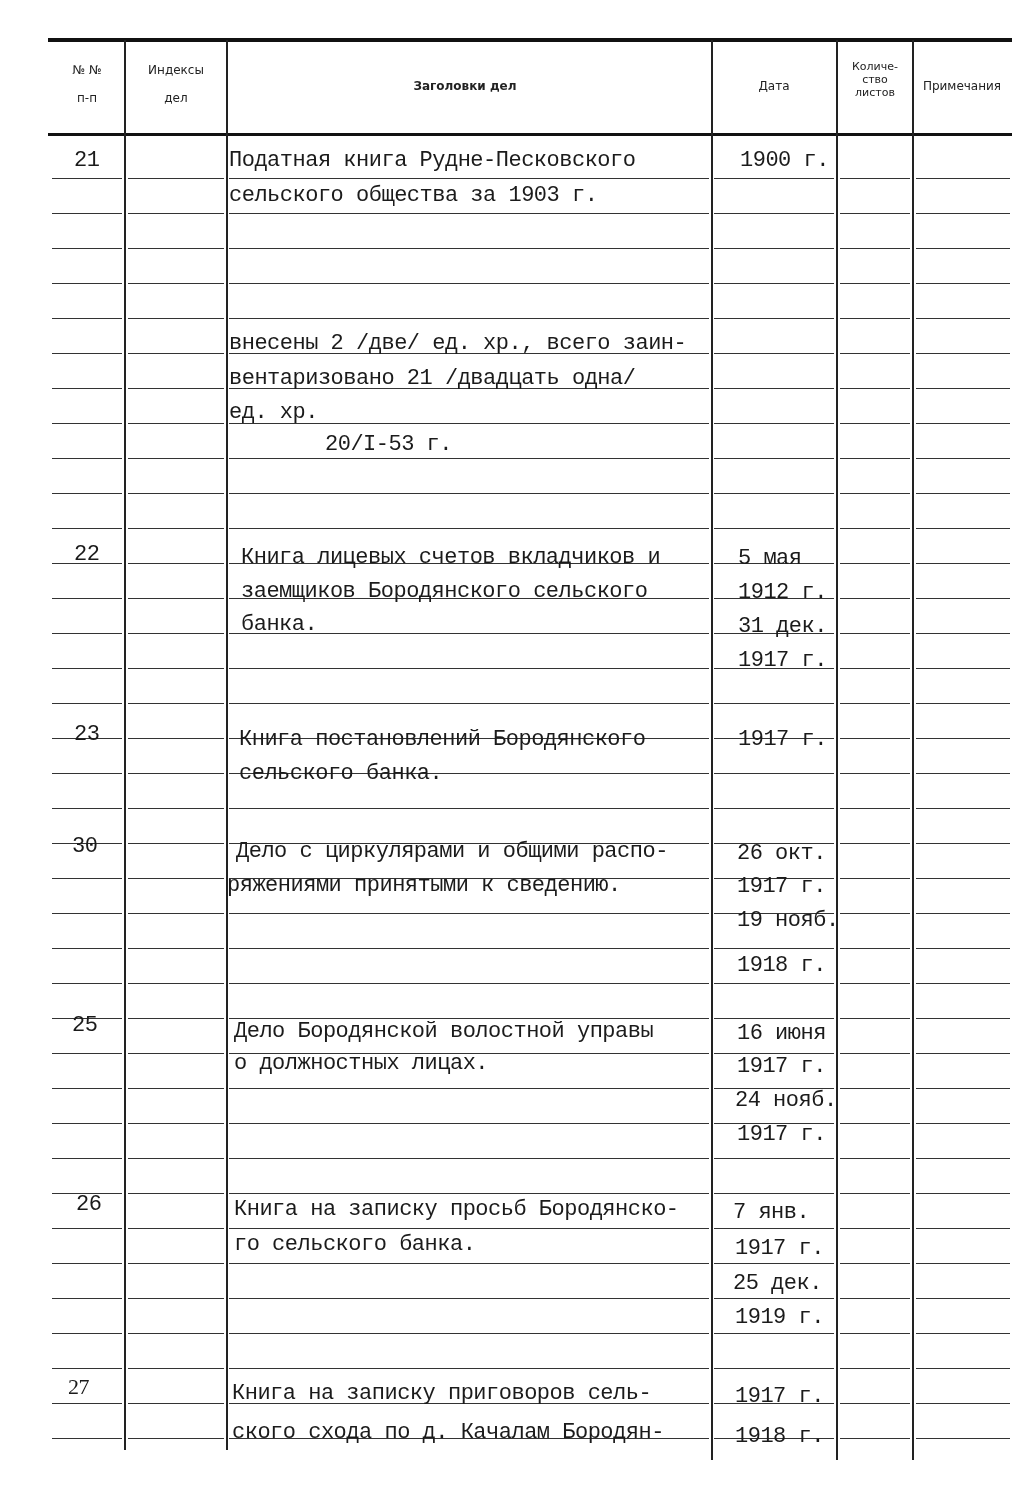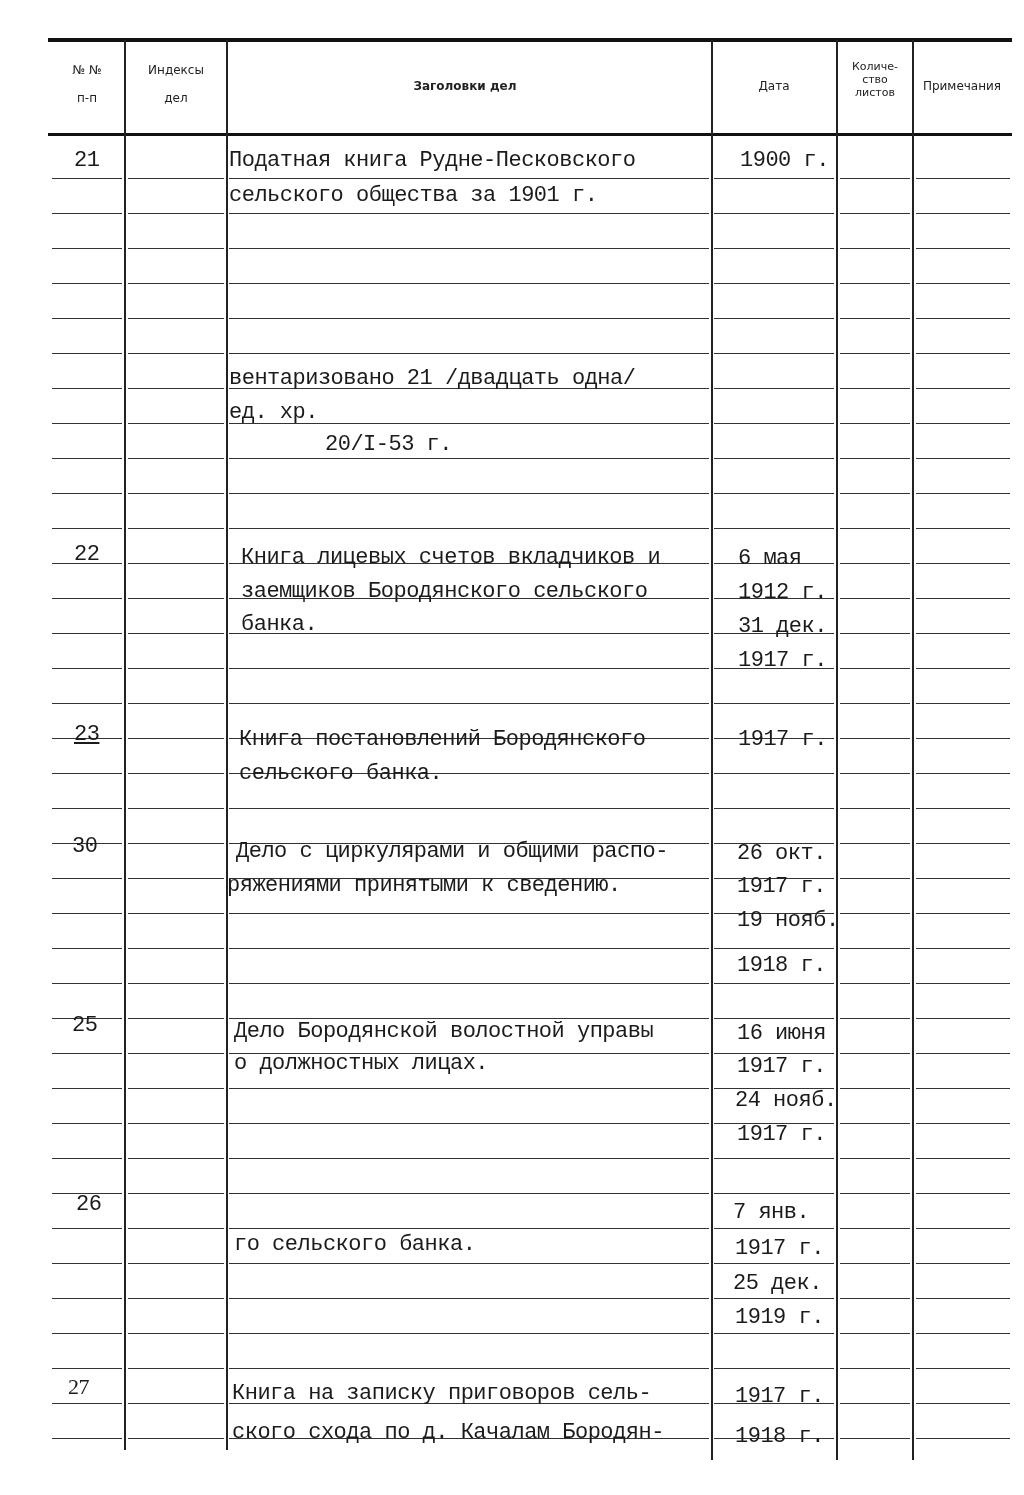--- a/index.html
+++ b/index.html
@@ -267,37 +267,38 @@
       <div class="rule" style="left: 52px; width: 70px; top: 1438px;"></div>
       <div class="rule" style="left: 128px; width: 96px; top: 1438px;"></div>
       <div class="rule" style="left: 229px; width: 480px; top: 1438px;"></div>
       <div class="rule" style="left: 714px; width: 120px; top: 1438px;"></div>
       <div class="rule" style="left: 840px; width: 70px; top: 1438px;"></div>
       <div class="rule" style="left: 916px; width: 94px; top: 1438px;"></div>
     </div>
 
   <div class="txt num" style="left:74px;top:148px;text-align:center;">21</div>
   <div class="txt" style="left:229px;top:148px;">Податная книга Рудне-Песковского</div>
-  <div class="txt" style="left:229px;top:183px;">сельского общества за 1901 г.</div>
+  <div class="txt" style="left:229px;top:183px;">сельского общества за 1903 г.</div>
   <div class="txt date" style="left:740px;top:148px;">1900 г.</div>
 
+  <div class="txt" style="left:229px;top:331px;">внесены 2 /две/ ед. хр., всего заин-</div>
   <div class="txt" style="left:229px;top:366px;">вентаризовано 21 /двадцать одна/</div>
   <div class="txt" style="left:229px;top:400px;">ед. хр.</div>
   <div class="txt" style="left:325px;top:432px;">20/I-53 г.</div>
 
   <div class="txt num" style="left:74px;top:542px;">22</div>
   <div class="txt" style="left:241px;top:545px;">Книга лицевых счетов вкладчиков и</div>
   <div class="txt" style="left:241px;top:579px;">заемщиков Бородянского сельского</div>
   <div class="txt" style="left:241px;top:612px;">банка.</div>
-  <div class="txt date" style="left:738px;top:546px;">6 мая</div>
+  <div class="txt date" style="left:738px;top:546px;">5 мая</div>
   <div class="txt date" style="left:738px;top:580px;">1912 г.</div>
   <div class="txt date" style="left:738px;top:614px;">31 дек.</div>
   <div class="txt date" style="left:738px;top:648px;">1917 г.</div>
 
-  <div class="txt num" style="left:74px;top:722px;text-decoration:underline;">23</div>
+  <div class="txt num" style="left:74px;top:722px;">23</div>
   <div class="txt" style="left:239px;top:727px;">Книга постановлений Бородянского</div>
   <div class="txt" style="left:239px;top:761px;">сельского банка.</div>
   <div class="txt date" style="left:738px;top:727px;">1917 г.</div>
 
   <div class="txt num" style="left:72px;top:834px;">30</div>
   <div class="txt" style="left:236px;top:839px;">Дело с циркулярами и общими распо-</div>
   <div class="txt" style="left:227px;top:873px;">ряжениями принятыми к сведению.</div>
   <div class="txt date" style="left:737px;top:841px;">26 окт.</div>
   <div class="txt date" style="left:737px;top:874px;">1917 г.</div>
   <div class="txt date" style="left:737px;top:908px;">19 нояб.</div>
@@ -305,20 +306,21 @@
 
   <div class="txt num" style="left:72px;top:1013px;">25</div>
   <div class="txt" style="left:234px;top:1051px;">о должностных лицах.</div>
   <div class="txt" style="left:234px;top:1019px;">Дело Бородянской волостной управы</div>
   <div class="txt date" style="left:737px;top:1021px;">16 июня</div>
   <div class="txt date" style="left:737px;top:1054px;">1917 г.</div>
   <div class="txt date" style="left:735px;top:1088px;">24 нояб.</div>
   <div class="txt date" style="left:737px;top:1122px;">1917 г.</div>
 
   <div class="txt num" style="left:76px;top:1192px;">26</div>
+  <div class="txt" style="left:234px;top:1197px;">Книга на записку просьб Бородянско-</div>
   <div class="txt" style="left:234px;top:1232px;">го сельского банка.</div>
   <div class="txt date" style="left:733px;top:1200px;">7 янв.</div>
   <div class="txt date" style="left:735px;top:1236px;">1917 г.</div>
   <div class="txt date" style="left:733px;top:1271px;">25 дек.</div>
   <div class="txt date" style="left:735px;top:1305px;">1919 г.</div>
 
   <div class="txt num" style="left:68px;top:1374px;font-family:Liberation Serif, serif;">27</div>
   <div class="txt" style="left:232px;top:1381px;">Книга на записку приговоров сель-</div>
   <div class="txt" style="left:232px;top:1420px;">ского схода по д. Качалам Бородян-</div>
   <div class="txt date" style="left:735px;top:1384px;">1917 г.</div>

